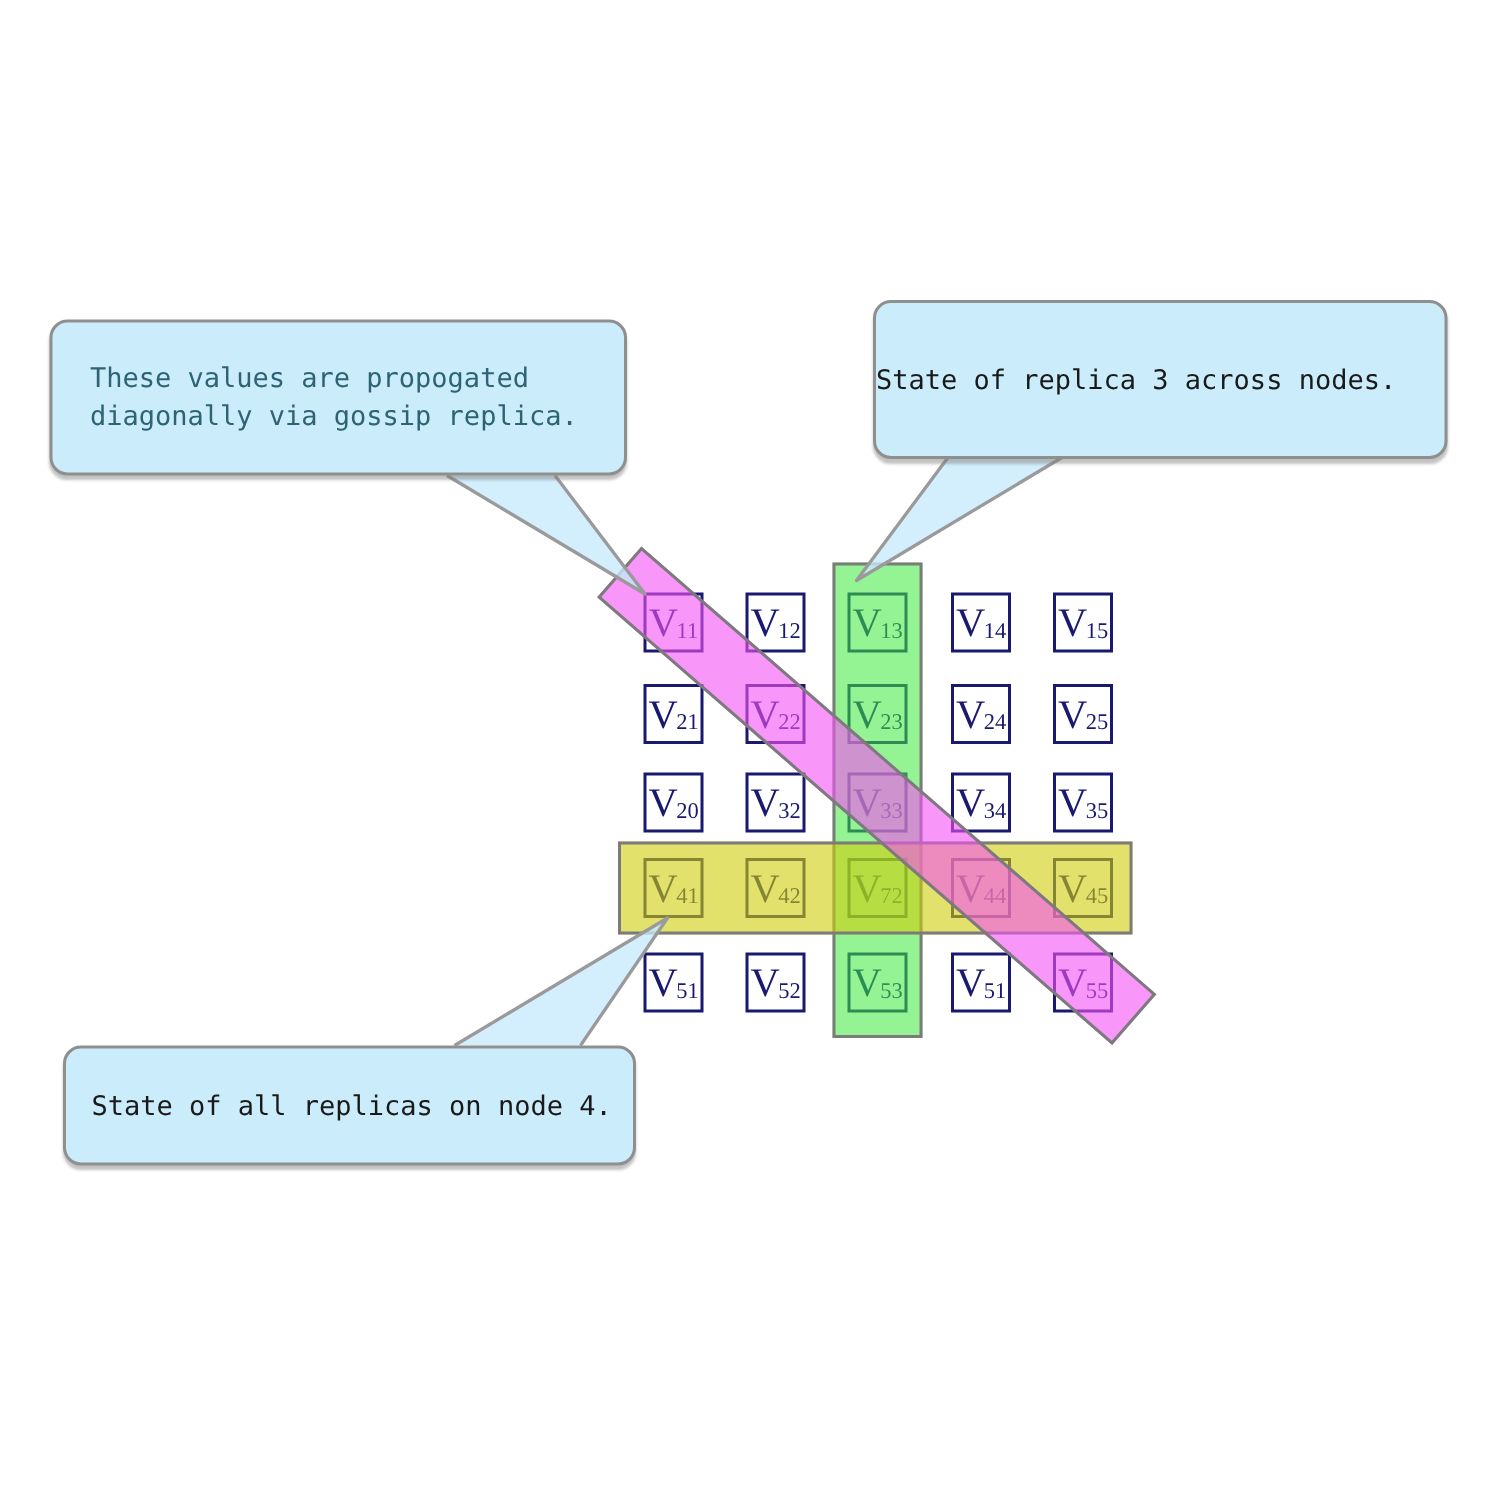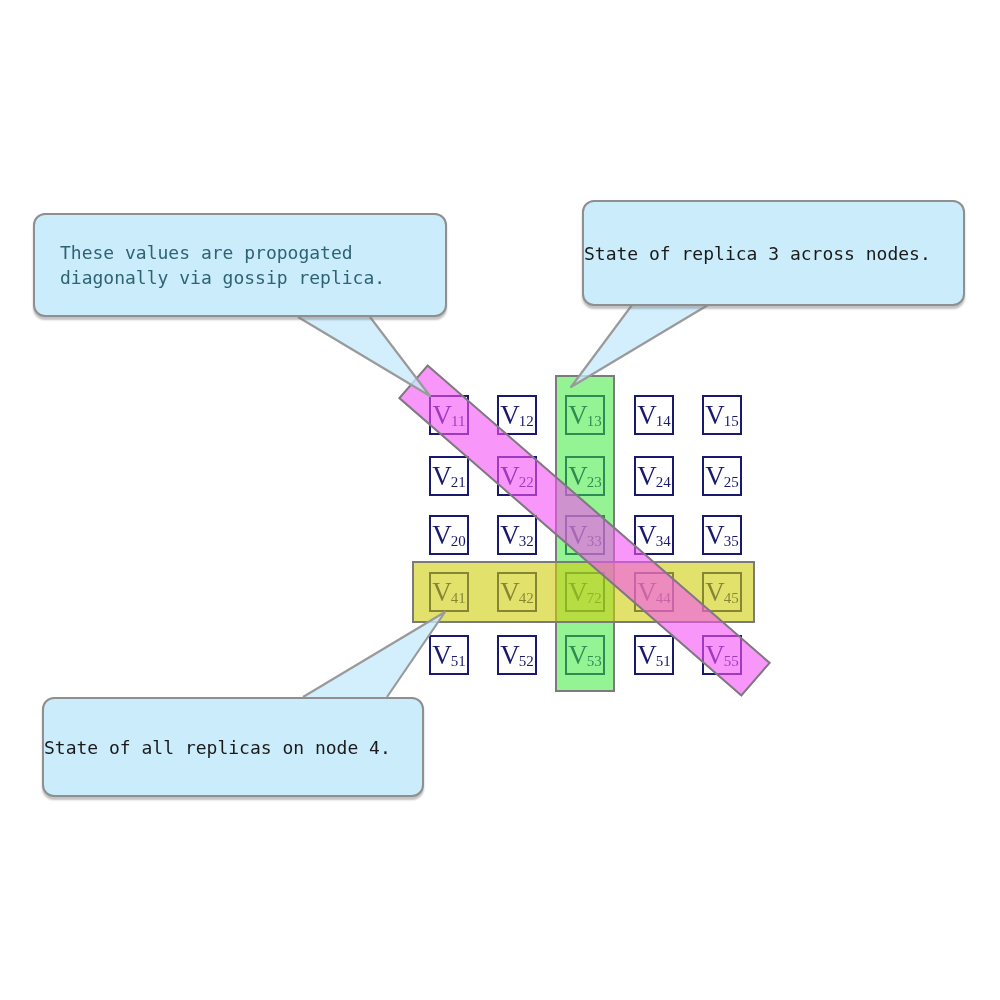--- a/index.html
+++ b/index.html
@@ -59,23 +59,23 @@
     position: absolute;
     background: var(--callout_bg);
     border: 2px solid var(--callout_border);
     border-radius: 12px;
     box-shadow: 0 3px 2px rgba(120,120,120,0.45);
     display: flex; flex-direction: column; justify-content: center;
     font-size: 18px;
     letter-spacing: 0px;
   }
   .callout .line { white-space: pre; line-height: 25px; }
-  .callout-gossip  { left: 33px;  top: 213px; width: 414px; height: 104px; padding-left: 25px; color: var(--note_teal); }
+  .callout-gossip  { left: 33px;  top: 213px; width: 385px; height: 104px; padding-left: 25px; color: var(--note_teal); }
   .callout-replica { left: 582px; top: 200px; width: 383px; height: 106px; padding-left: 0; color: var(--text_dark); }
-  .callout-node    { left: 42px;  top: 697px; width: 382px; height: 100px; color: var(--text_dark); }
+  .callout-node    { left: 42px;  top: 697px; width: 382px; height: 80px; padding-left: 17px; color: var(--text_dark); }
 </style>
 </head>
 <body>
 
 <div class="stage">
 
   <div class="grid">
       <div class="cell" style="left: 429px; top: 395px;">
         <span>V</span>
         <span class="sub">11</span>

